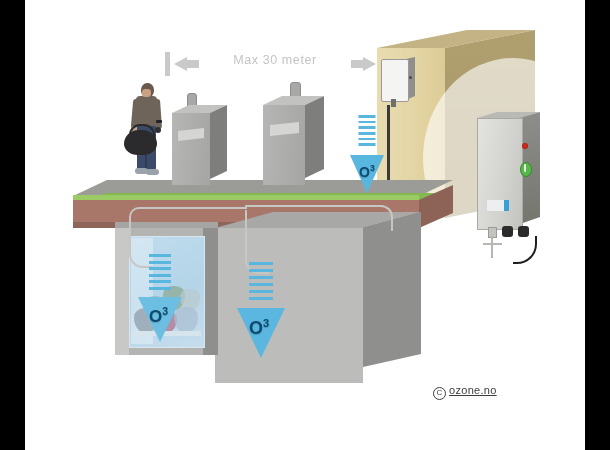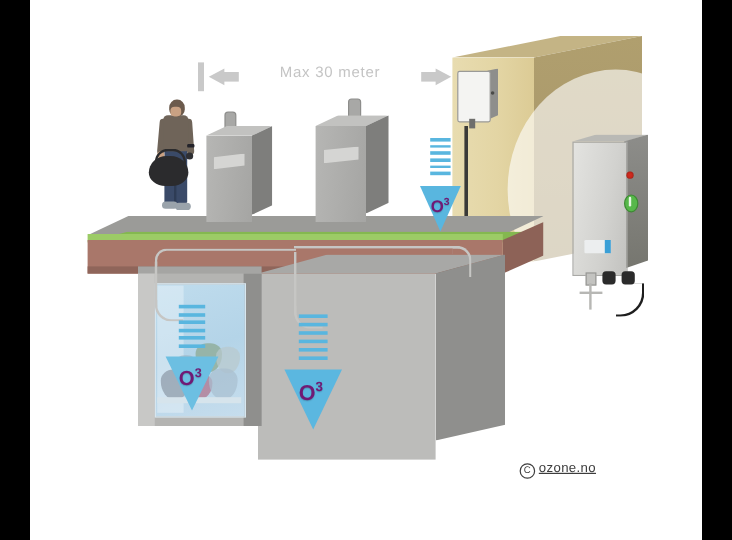--- a/index.html
+++ b/index.html
@@ -127,21 +127,21 @@
   #t3-h{left:220px;top:205px;width:138px;height:2.2px;background:#c6c6c4;}
   #t3-r{left:352px;top:205px;width:14px;height:24px;
         border-right:2.2px solid #c6c6c4;border-top:2.2px solid #c6c6c4;
         border-top-right-radius:12px;}
 
   
   .o3{position:absolute;}
   .o3 .stripes{position:absolute;left:50%;transform:translateX(-50%);top:0;}
   .o3 .stripe{background:#59b6df;}
   .o3 .head{position:absolute;left:0;top:0;width:0;height:0;}
-  .o3 .lbl{position:absolute;color:#701a75;font-weight:700;
+  .o3 .lbl{position:absolute;color:#0c4a6e;font-weight:700;
            text-shadow:0 1px 1px rgba(0,0,0,.18);}
   .o3 .sup{font-size:.62em;vertical-align:super;}
 
   
   #o3a{left:325px;top:115px;width:34px;height:78px;}
   #o3a .stripes{width:17px;}
   #o3a .stripe{height:2.6px;margin-bottom:3.1px;width:17px;}
   #o3a .head{left:0;top:40px;border-left:17px solid transparent;
              border-right:17px solid transparent;border-top:38px solid #59b6df;}
   #o3a .lbl{left:9px;top:48px;font-size:14px;}

